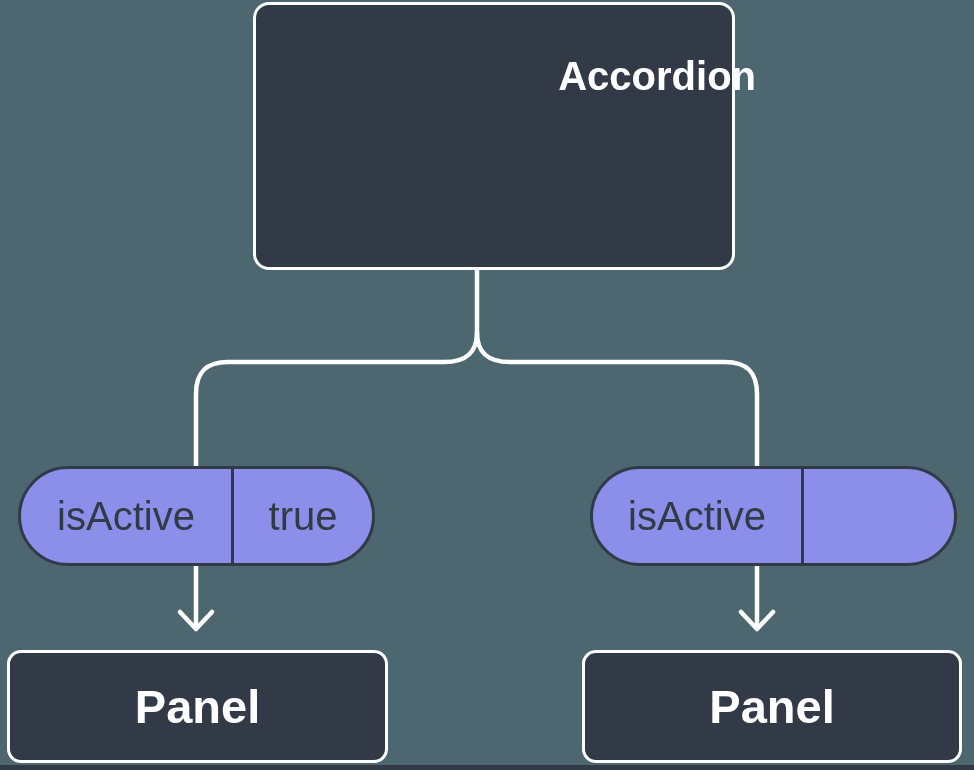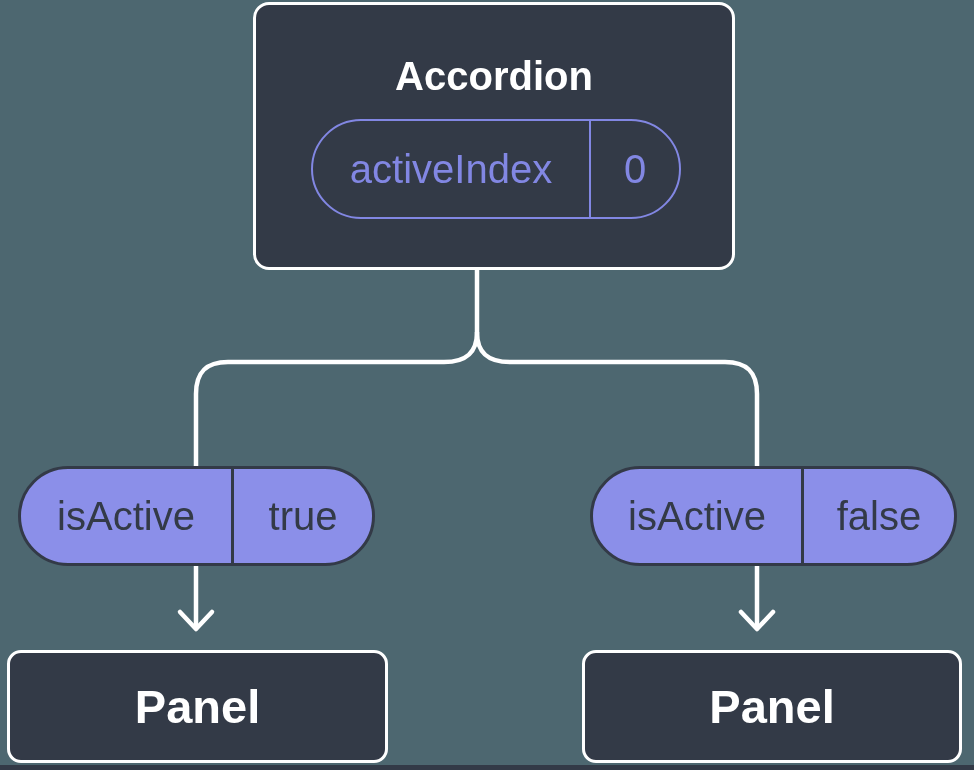--- a/index.html
+++ b/index.html
@@ -8,22 +8,22 @@
   }
   html,body{margin:0;padding:0;}
   body{font-family:"Liberation Sans", sans-serif; background:var(--bg);}
   .stage{position:relative;width:974px;height:770px;background:var(--bg);overflow:hidden;}
   .wires{position:absolute;inset:0;width:974px;height:770px;}
   .wires path{fill:none;stroke:var(--white);stroke-width:4.5;}
   .wires path.head{stroke-linecap:round;stroke-linejoin:round;}
 
   .node{position:absolute;background:var(--node);border:3px solid var(--white);box-sizing:border-box;}
   .root-node{left:253px;top:2px;width:482px;height:268px;border-radius:16px;}
-  .root-title{position:absolute;top:43px;left:0;width:100%;text-align:center;
-    font-size:40px;line-height:56px;font-weight:600;color:var(--white);}
+  .root-title{position:absolute;top:43px;left:0;width:100%;text-align:right;
+    font-size:40px;line-height:56px;font-weight:600;color:var(--white);padding-left:24px;}
   .prop-pill{position:absolute;display:flex;align-items:stretch;box-sizing:border-box;}
   .pill-outline{left:55px;top:114px;width:370px;height:100px;border:2.5px solid var(--purple-line);
     border-radius:50px;color:var(--purple-line);}
   .pill-outline .sect-name{width:276px;border-right:2.5px solid var(--purple-line);}
   .sect{display:flex;align-items:center;justify-content:center;font-size:40px;font-weight:500;}
   .sect-value{flex:1;}
   .pill-solid{background:var(--purple-fill);border:3px solid var(--node);border-radius:51px;
     color:var(--node);}
   .pill-solid .sect-name{border-right:3px solid var(--node);text-align:center;}
   #pill-left{left:18px;top:466px;width:357px;height:100px;}
@@ -44,34 +44,29 @@
   <svg class="wires" viewBox="0 0 974 770" xmlns="http://www.w3.org/2000/svg">
     <path d="M477,269 L477,332"></path>
     <path d="M477,332 C477,353 466,362 444,362 L228,362 C206,362 196,372 196,394 L196,627"></path>
     <path d="M477,332 C477,353 488,362 510,362 L725,362 C747,362 757,372 757,394 L757,627"></path>
     <path class="head" d="M180,612 L196,629 L212,612"></path>
     <path class="head" d="M741,612 L757,629 L773,612"></path>
   </svg>
 
   <div class="node root-node">
     <div class="root-title">Accordion</div>
-    <div class="prop-pill pill-outline">
-      <div class="sect sect-name">activeIndex</div>
-      <div class="sect sect-value">0</div>
-    </div>
   </div>
 
   <div class="prop-pill pill-solid" id="pill-left">
     <div class="sect sect-name">isActive</div>
     <div class="sect sect-value">true</div>
   </div>
 
   <div class="prop-pill pill-solid" id="pill-right">
     <div class="sect sect-name">isActive</div>
-    <div class="sect sect-value">false</div>
   </div>
 
   <div class="node panel-node" id="panel-left">
     <span>Panel</span>
   </div>
 
   <div class="node panel-node" id="panel-right">
     <span>Panel</span>
   </div>
 

